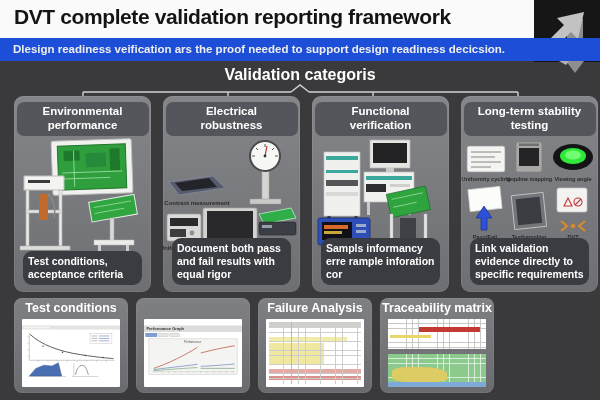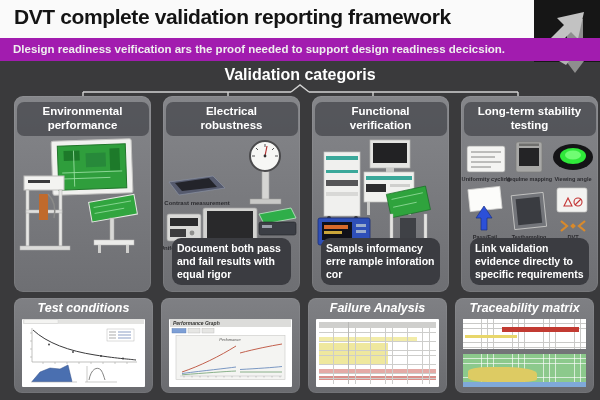--- a/index.html
+++ b/index.html
@@ -2,29 +2,29 @@
 <html><head>
 <meta charset="utf-8">
 <style>
   html,body{margin:0;padding:0;}
   body{width:600px;height:400px;background:#3a3a3c;font-family:"Liberation Sans",sans-serif;overflow:hidden;position:relative;}
   .slide{position:absolute;inset:0;padding-left:48px;}
   .header{position:absolute;left:0;top:0;width:600px;height:38px;background:#fafafa;}
   .title{position:absolute;left:14px;top:5px;font-size:21px;font-weight:700;color:#141414;letter-spacing:-0.4px;white-space:nowrap;}
   .logo{position:absolute;right:0;top:0;width:66px;height:62px;background:#161616;}
   .logo svg{position:absolute;left:5px;top:3px;overflow:visible;}
-  .subtitle-bar{position:absolute;left:0;top:38px;width:600px;height:23px;background:#a21caf;box-sizing:border-box;padding-left:13px;color:#efefef;font-size:11.5px;font-weight:700;line-height:23px;white-space:nowrap;}
+  .subtitle-bar{position:absolute;left:0;top:38px;width:600px;height:23px;background:#1d4ed8;box-sizing:border-box;padding-left:13px;color:#efefef;font-size:11.5px;font-weight:700;line-height:23px;white-space:nowrap;}
   .cat-label{position:absolute;top:66px;left:0;width:600px;text-align:center;color:#ffffff;font-weight:700;font-size:16px;}
   .bracket{position:absolute;left:0;top:84px;}
   .columns{position:absolute;left:14px;top:96px;width:572px;height:196px;display:flex;gap:12px;}
   .col{flex:1;border-radius:9px;background:linear-gradient(180deg,#85868a,#6e6f73);position:relative;display:flex;flex-direction:column;align-items:center;box-shadow:inset 0 0 0 1px rgba(255,255,255,0.07);}
   .col-title{margin-top:6px;background:rgba(72,73,78,0.78);border-radius:7px;padding:3px 9px;color:#fff;font-weight:700;font-size:11.5px;line-height:1.2;text-align:center;max-width:114px;}
   .illus{width:137px;height:116px;margin-top:2px;}
   .caption{position:absolute;bottom:7px;left:9px;right:9px;background:#3b3c41;border-radius:9px;padding:4px 5px;color:#fff;font-weight:700;font-size:10.5px;line-height:1.25;text-align:left;}
-  .bottom{position:absolute;left:14px;top:298px;width:580px;height:95px;display:flex;gap:8px;font-style:italic;}
+  .bottom{position:absolute;left:14px;top:298px;width:480px;height:95px;display:flex;gap:8px;}
   .panel{flex:1;border-radius:8px;background:linear-gradient(180deg,#7f8084,#6a6b6f);position:relative;box-shadow:inset 0 0 0 1px rgba(255,255,255,0.06);}
   .panel-title{text-align:center;color:#fff;font-weight:700;font-size:12.5px;margin-top:3px;}
   .thumb{position:absolute;left:8px;right:8px;top:21px;bottom:6px;background:#fff;border-radius:1px;overflow:hidden;}
   .thumb svg{display:block;width:100%;height:100%;}
   .thumb-clear{background:transparent;overflow:visible;}
   .fa-head{position:absolute;left:3px;right:3px;top:3px;height:6px;background:#cfcfcd;}
   .fa-yellow-block{position:absolute;left:3px;top:24px;width:56%;height:22px;background:#efe89e;}
   .fa-yellow-row{position:absolute;left:3px;top:18px;width:80%;height:5px;background:#f2eca9;}
   .fa-pink-row1{position:absolute;left:3px;right:3px;top:50px;height:5px;background:#e4aaa6;}
   .fa-pink-row2{position:absolute;left:3px;right:3px;top:56.5px;height:4px;background:#d98f8a;}
@@ -97,20 +97,21 @@
           <g transform="rotate(-10 100 70)">
             <rect x="76" y="60" width="46" height="20" fill="#31a53f" stroke="#e8e8e6"></rect>
             <path d="M80 66 H118 M80 72 H110" stroke="#9fe3a8" stroke-width="0.7" fill="none"></path>
           </g>
           <rect x="96" y="80" width="4" height="24" fill="#d8d8d6" stroke="#aaaaa8" stroke-width="0.5"></rect>
           <rect x="80" y="102" width="40" height="5" fill="#ececea" stroke="#bdbdbb" stroke-width="0.5"></rect>
           <rect x="84" y="107" width="3" height="8" fill="#cfcfcd"></rect>
           <rect x="112" y="107" width="3" height="8" fill="#cfcfcd"></rect>
         </g>
       </svg>
+      <div class="caption">Test conditions, acceptance criteria</div>
     </section>
 
     <section class="col">
       <div class="col-title">Electrical robustness</div>
       <svg class="illus" viewBox="0 0 137 116">
         <g>
           <rect x="99" y="30" width="7" height="32" fill="#d5d5d3" stroke="#a9a9a7" stroke-width="0.6"></rect>
           <circle cx="102" cy="18" r="15" fill="#f7f7f5" stroke="#4a4a4c" stroke-width="2"></circle>
           <path d="M102 6 V9 M111 10 L109 12 M93 10 L95 12 M89 18 H92 M115 18 H112" stroke="#555557" stroke-width="1"></path>
           <path d="M102 18 L104 8" stroke="#b23333" stroke-width="1.2"></path>

